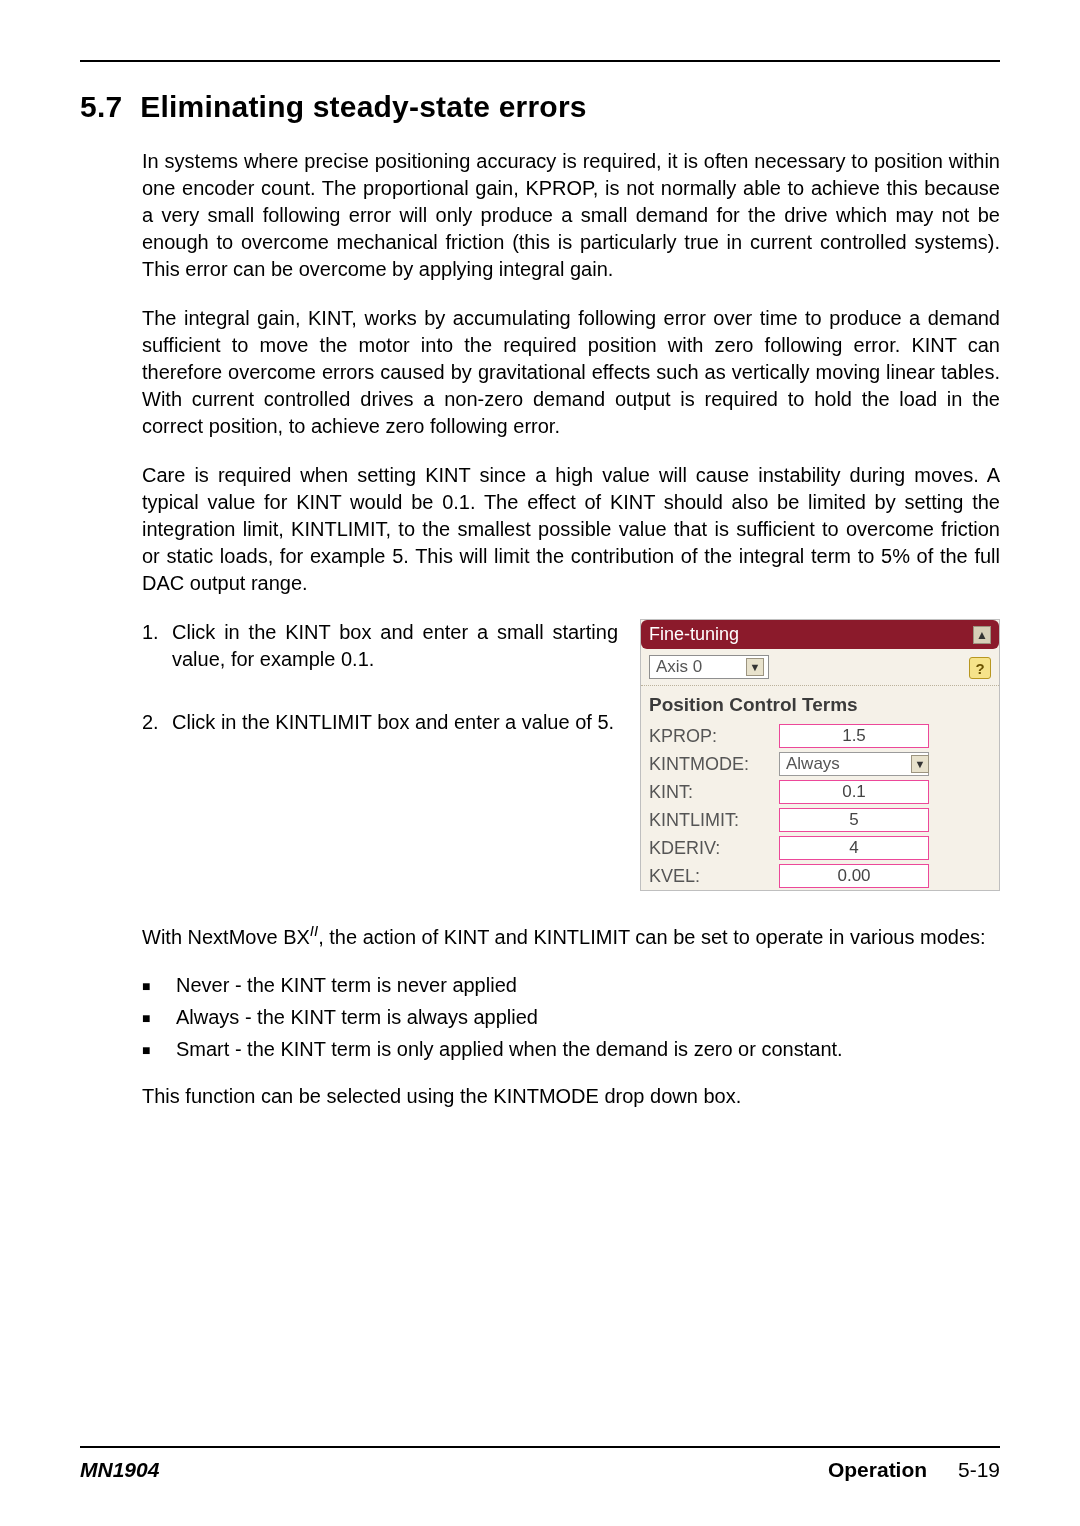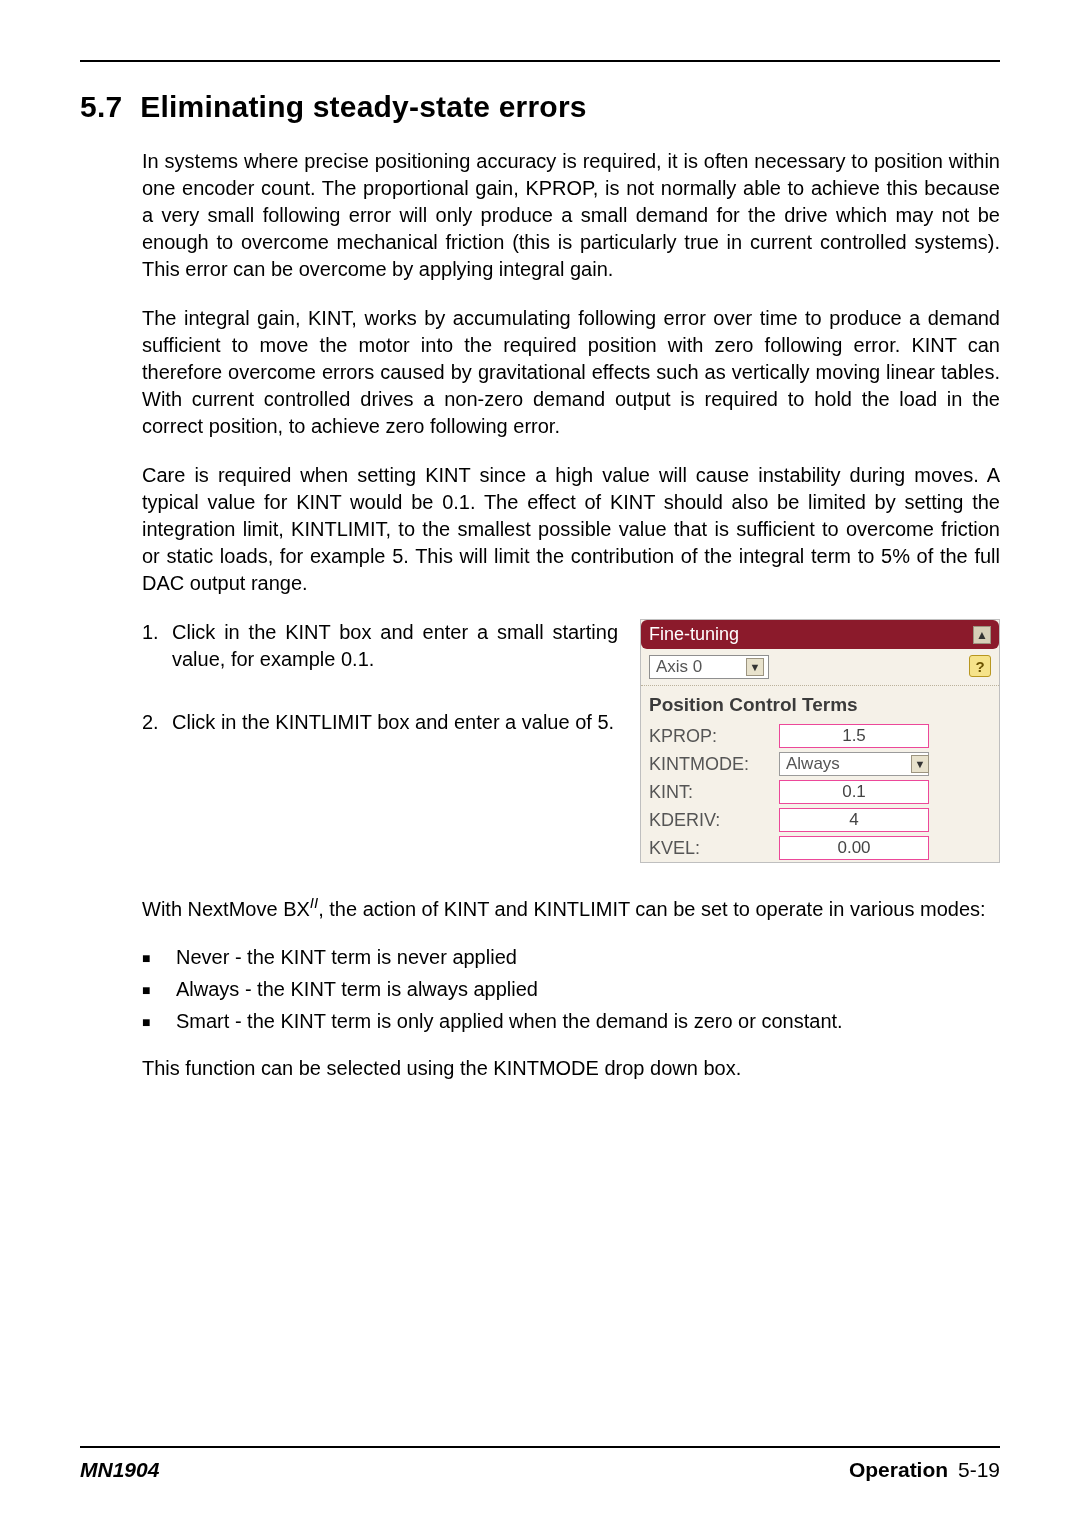--- a/index.html
+++ b/index.html
@@ -68,21 +68,21 @@
   .panel-header-title { flex: 1; }
   .panel-up {
     width: 18px; height: 18px;
     background: #d7cfb8;
     display: inline-flex; align-items: center; justify-content: center;
     font-size: 12px; color: #333;
     border: 1px solid #9c9480;
   }
   .panel-row {
     display: flex;
-    align-items: flex-start;
+    align-items: flex-end;
     padding: 3px 8px;
   }
   .panel-top-row { padding: 6px 8px; border-bottom: 1px dotted #bbb29c; }
   .axis-select {
     width: 120px; height: 24px;
     border: 1px solid #8f8f8f;
     background: #fff;
     display: inline-flex; align-items: center; justify-content: space-between;
     padding: 0 4px 0 6px;
     font-size: 17px;
@@ -167,21 +167,21 @@
     border: none; border-top: 2px solid #000;
     margin-bottom: 10px;
   }
   .footer-row {
     display: flex;
     font-size: 21px;
     font-weight: bold;
   }
   .footer-left { font-style: italic; }
   .footer-right { margin-left: auto; }
-  .footer-page { font-weight: normal; margin-left: 4px; }
+  .footer-page { font-weight: normal; margin-left: 25px; }
 </style>
 </head>
 <body>
 
 <hr class="hr-top">
 
 <h2 class="section-heading">
   <span class="section-number">5.7</span><span>Eliminating steady-state errors</span>
 </h2>
 
@@ -225,20 +225,24 @@
       <div class="param-row">
         <span class="param-label">KINTMODE:</span>
         <span class="param-select">
           <span>Always</span>
           <span class="dd-arrow">▼</span>
         </span>
       </div>
       <div class="param-row">
         <span class="param-label">KINT:</span>
         <span class="param-input">0.1</span>
+      </div>
+      <div class="param-row">
+        <span class="param-label">KINTLIMIT:</span>
+        <span class="param-input">5</span>
       </div>
       <div class="param-row">
         <span class="param-label">KDERIV:</span>
         <span class="param-input">4</span>
       </div>
       <div class="param-row">
         <span class="param-label">KVEL:</span>
         <span class="param-input">0.00</span>
       </div>
     </div>

